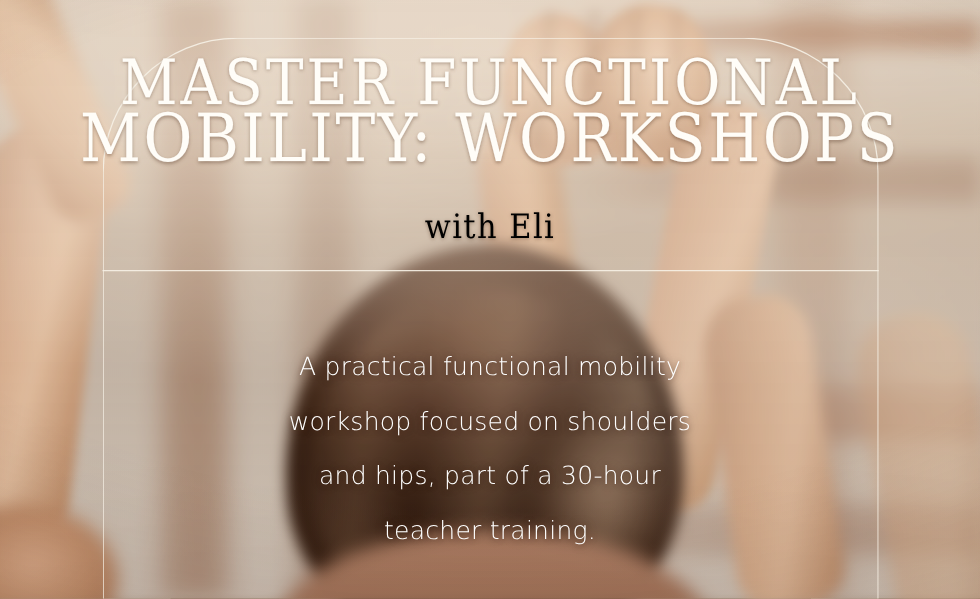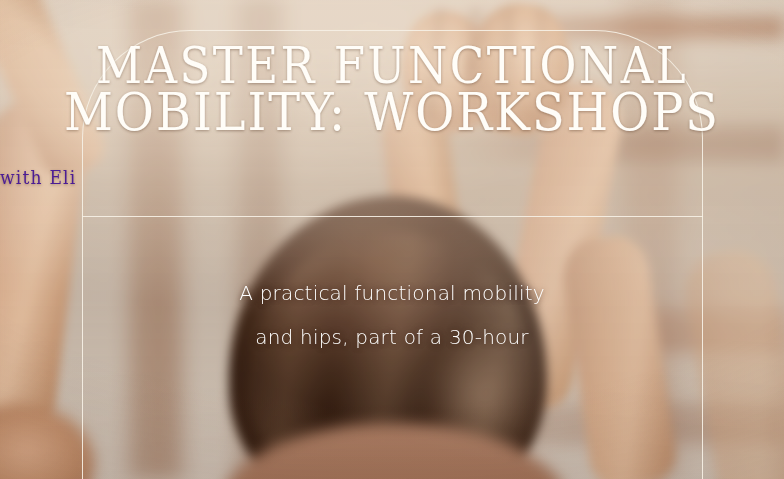--- a/index.html
+++ b/index.html
@@ -320,26 +320,26 @@
   #title-line-2 {
     font-size: 53px;
     letter-spacing: 2px;
   }
 
   #subtitle {
     position: absolute;
     left: 0;
     right: 0;
     top: 166px;
-    text-align: left;
+    text-align: center;
     font-family: "DejaVu Serif Condensed", "DejaVu Serif", "Liberation Serif", serif;
     font-weight: 400;
-    font-size: 19px;
+    font-size: 27px;
     letter-spacing: 1.2px;
-    color: #4c1d95;
+    color: #000000;
     text-shadow: 0 1px 3px rgba(70,40,22,.42);
   }
 
   #description {
     position: absolute;
     left: 102px;
     width: 580px;
     top: 272px;
     text-align: center;
     font-family: "DejaVu Sans", "Liberation Sans", sans-serif;
@@ -393,17 +393,19 @@
 
     <div id="title-block">
       <div class="title-line" id="title-line-1">MASTER FUNCTIONAL</div>
       <div class="title-line" id="title-line-2">MOBILITY: WORKSHOPS</div>
     </div>
 
     <div id="subtitle">with Eli</div>
 
     <div id="description">
       <span class="dline">A practical functional mobility</span>
+      <span class="dline">workshop focused on shoulders</span>
       <span class="dline">and hips, part of a 30-hour</span>
+      <span class="dline">teacher training.</span>
     </div>
 
   </div>
 </div>
 
 </body></html>

